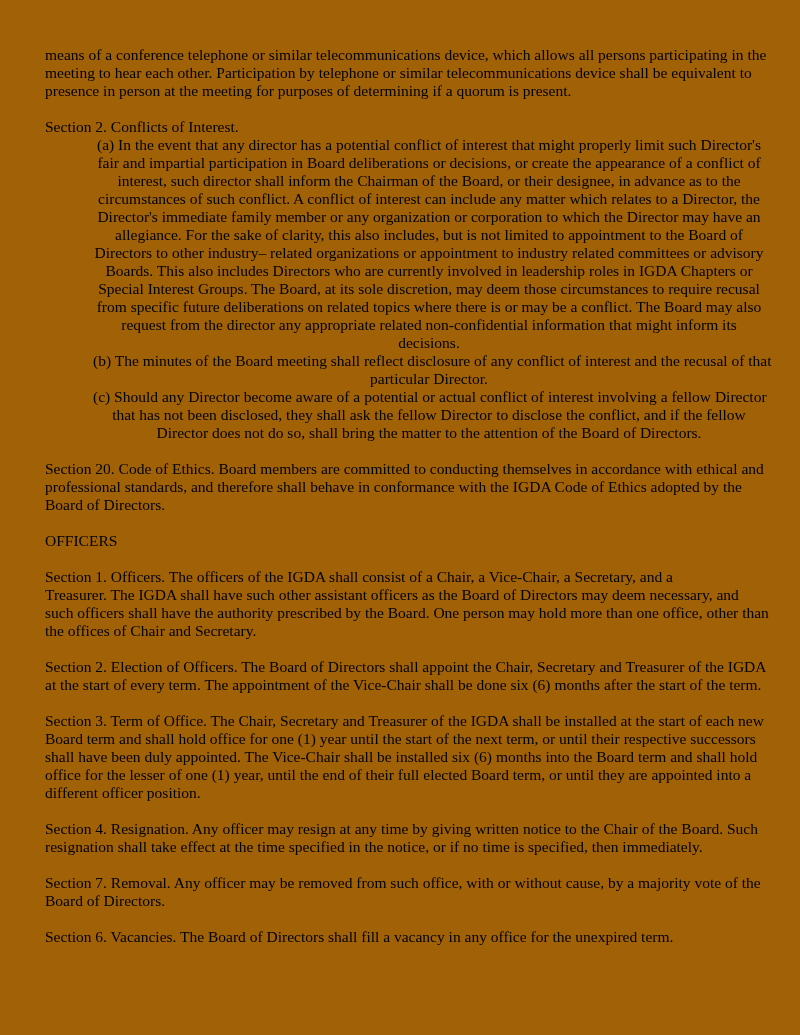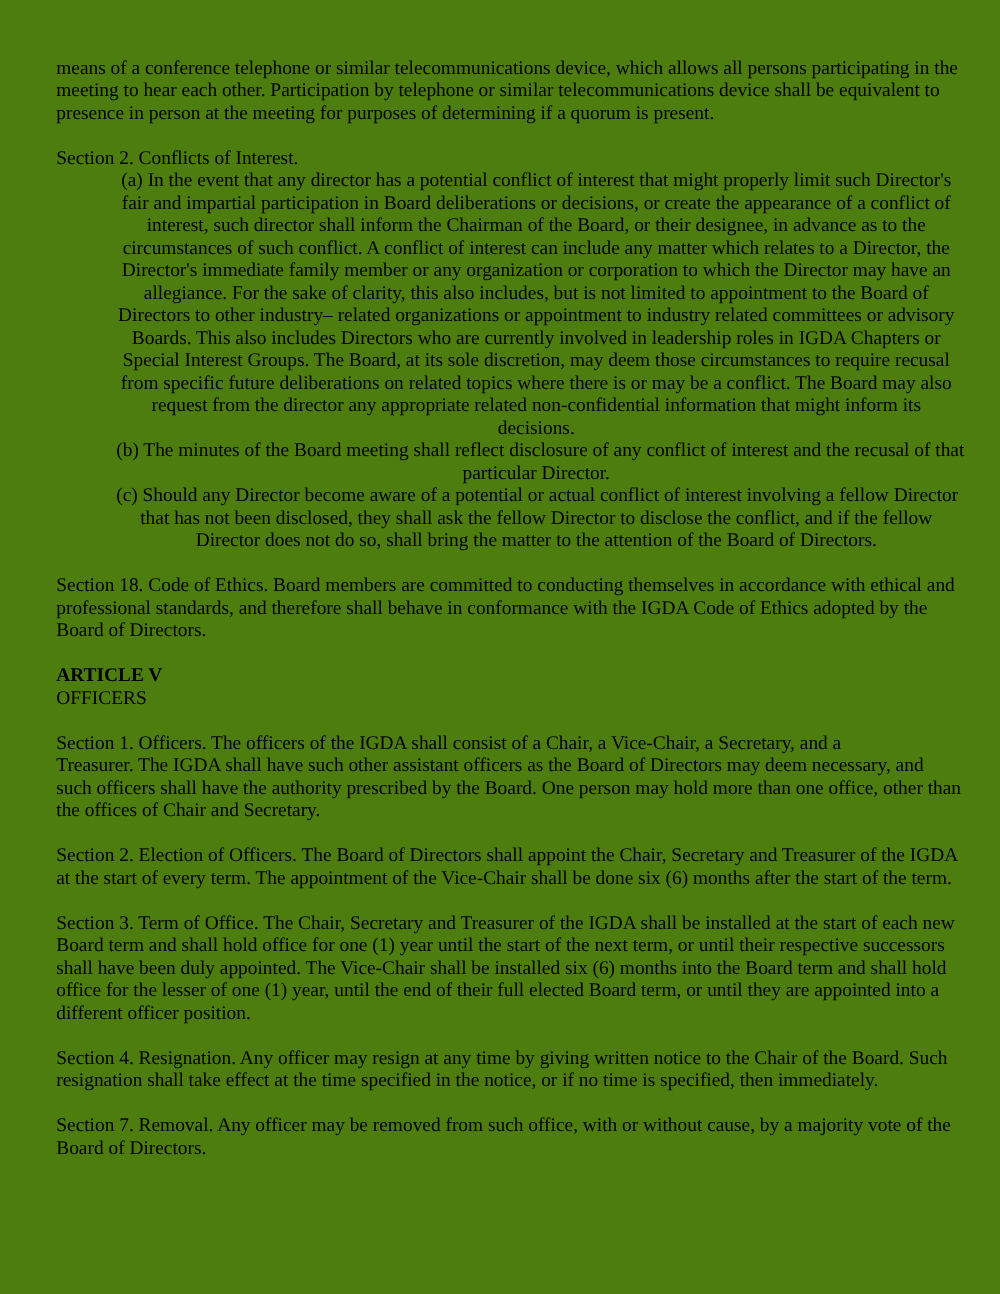--- a/index.html
+++ b/index.html
@@ -5,21 +5,21 @@
   html, body {
     margin: 0;
     padding: 0;
     background: #ffffff;
   }
   .page {
     position: relative;
     width: 800px;
     height: 1035px;
     box-sizing: border-box;
-    background: #4d7c0f;
+    background: #a16207;
     color: #000000;
     font-family: "Liberation Serif", "DejaVu Serif", serif;
     font-size: 15.5px;
     line-height: 18px;
     padding: 46px 35px 0 45px;
     overflow: hidden;
   }
   .para {
     margin: 0 0 18px 0;
     white-space: pre;
@@ -63,26 +63,25 @@
 from specific future deliberations on related topics where there is or may be a conflict. The Board may also
 request from the director any appropriate related non-confidential information that might inform its
 decisions.
 (b) The minutes of the Board meeting shall reflect disclosure of any conflict of interest and the recusal of that
 particular Director.
 (c) Should any Director become aware of a potential or actual conflict of interest involving a fellow Director
 that has not been disclosed, they shall ask the fellow Director to disclose the conflict, and if the fellow
 Director does not do so, shall bring the matter to the attention of the Board of Directors.</p>
   </div>
 
-  <p class="para">Section 18. Code of Ethics. Board members are committed to conducting themselves in accordance with ethical and
+  <p class="para">Section 20. Code of Ethics. Board members are committed to conducting themselves in accordance with ethical and
 professional standards, and therefore shall behave in conformance with the IGDA Code of Ethics adopted by the
 Board of Directors.</p>
 
   <div class="group">
-    <p class="line article-heading">ARTICLE V</p>
     <p class="line">OFFICERS</p>
   </div>
 
   <p class="para">Section 1. Officers. The officers of the IGDA shall consist of a Chair, a Vice-Chair, a Secretary, and a
 Treasurer. The IGDA shall have such other assistant officers as the Board of Directors may deem necessary, and
 such officers shall have the authority prescribed by the Board. One person may hold more than one office, other than
 the offices of Chair and Secretary.</p>
 
   <p class="para">Section 2. Election of Officers. The Board of Directors shall appoint the Chair, Secretary and Treasurer of the IGDA
 at the start of every term. The appointment of the Vice-Chair shall be done six (6) months after the start of the term.</p>
@@ -92,15 +91,16 @@
 shall have been duly appointed. The Vice-Chair shall be installed six (6) months into the Board term and shall hold
 office for the lesser of one (1) year, until the end of their full elected Board term, or until they are appointed into a
 different officer position.</p>
 
   <p class="para">Section 4. Resignation. Any officer may resign at any time by giving written notice to the Chair of the Board. Such
 resignation shall take effect at the time specified in the notice, or if no time is specified, then immediately.</p>
 
   <p class="para">Section 7. Removal. Any officer may be removed from such office, with or without cause, by a majority vote of the
 Board of Directors.</p>
 
+  <p class="para">Section 6. Vacancies. The Board of Directors shall fill a vacancy in any office for the unexpired term.</p>
 
 
 </div>
 
 </body></html>

